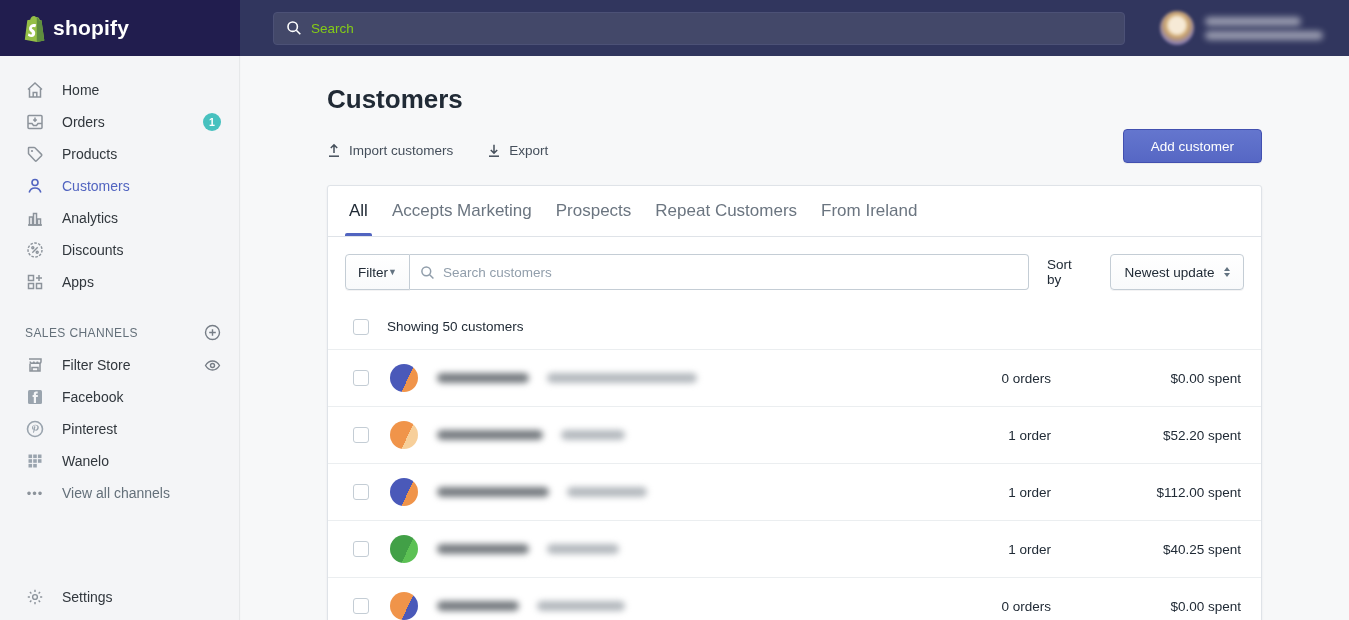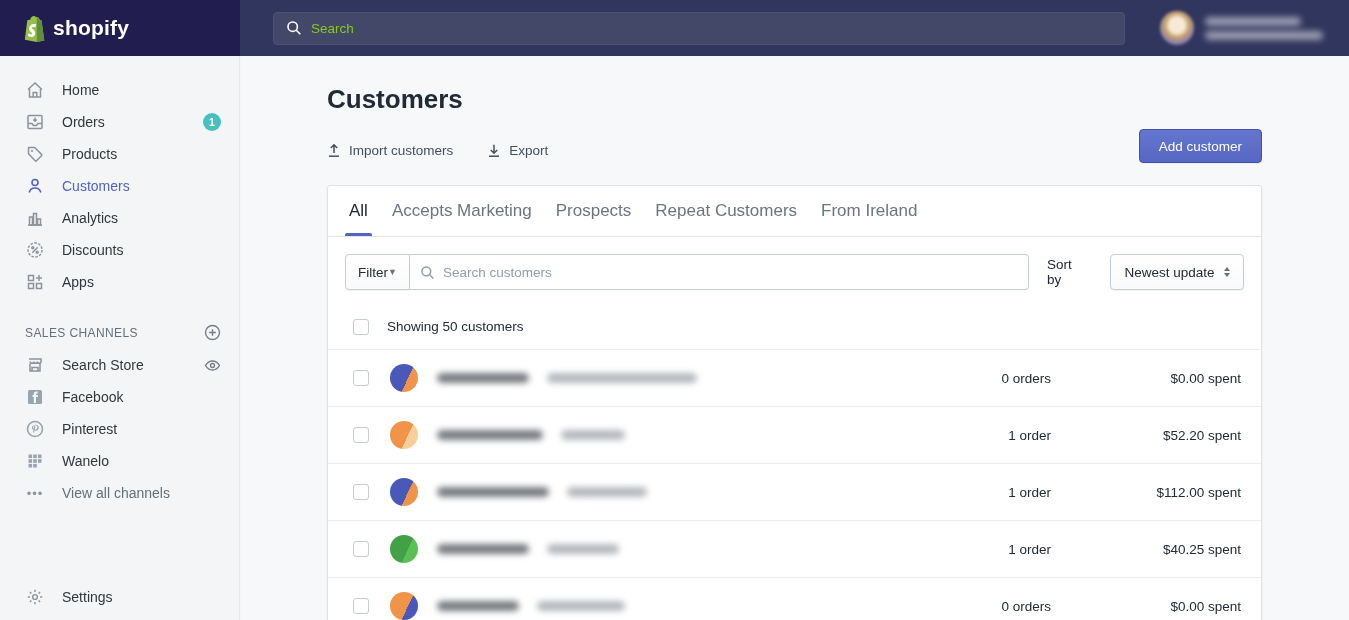--- a/index.html
+++ b/index.html
@@ -54,21 +54,21 @@
 
   
   .main { position:absolute; top:56px; left:241px; width:1108px; height:564px;
     background:#f7f8f9; overflow:hidden; }
   .main-inner { position:relative; width:935px; margin-left:86px; }
   .page-title { font-size:26px; font-weight:bold; color:#212b36; margin-top:28px; }
   .subactions { display:flex; gap:34px; margin-top:28px; align-items:flex-end; }
   .subaction { display:flex; align-items:center; gap:8px; color:#454f5b;
     font-size:13.5px; cursor:pointer; }
   .subaction svg { color:#454f5b; }
-  .add-btn { position:absolute; top:45px; right:0; height:34px; padding:0 19px;
+  .add-btn { position:absolute; top:45px; right:0; height:34px; padding:0 27px;
     background:linear-gradient(#6476ce,#5667c4); border:1px solid #4250b0;
     border-radius:4px; color:#fff; font-size:13.5px; display:flex; align-items:center;
     cursor:pointer; box-shadow:0 1px 0 rgba(22,29,37,.05); }
 
   
   .card { margin-top:27px; background:#fff; border:1px solid #dfe3e8; border-radius:3px;
     box-shadow:0 1px 2px rgba(33,43,54,.08); height:447px; }
   .tabs { display:flex; align-items:stretch; height:51px; padding:0 9px;
     border-bottom:1px solid #dfe3e8; }
   .tab { display:flex; align-items:center; padding:0 8px; margin:0 4px; color:#6b7580;
@@ -239,21 +239,21 @@
   </div>
 
   <div class="nav-item">
     <span class="nicon">
       <svg width="18" height="18" viewBox="0 0 18 18" fill="none" stroke="currentColor" stroke-width="1.5">
         <path d="M3 3h12v2.5c0 1-.8 1.8-1.8 1.8S11.4 6.5 11.4 5.5c0 1-.8 1.8-1.8 1.8S7.8 6.5 7.8 5.5c0 1-.8 1.8-1.8 1.8S4.2 6.5 4.2 5.5"></path>
         <path d="M4 7.5V15h10V7.5"></path>
           <path d="M6 15v-3.5h6V15"></path>
       </svg>
     </span>
-    <span>Search Store</span>
+    <span>Filter Store</span>
     <span class="eye">
       <svg width="17" height="17" viewBox="0 0 17 17" fill="none" stroke="currentColor" stroke-width="1.4">
         <path d="M1.5 8.5S4.2 4 8.5 4s7 4.5 7 4.5-2.7 4.5-7 4.5-7-4.5-7-4.5z"></path>
           <circle cx="8.5" cy="8.5" r="2"></circle>
       </svg>
     </span>
   </div>
   <div class="nav-item">
     <span class="nicon">
       <svg width="18" height="18" viewBox="0 0 18 18">

